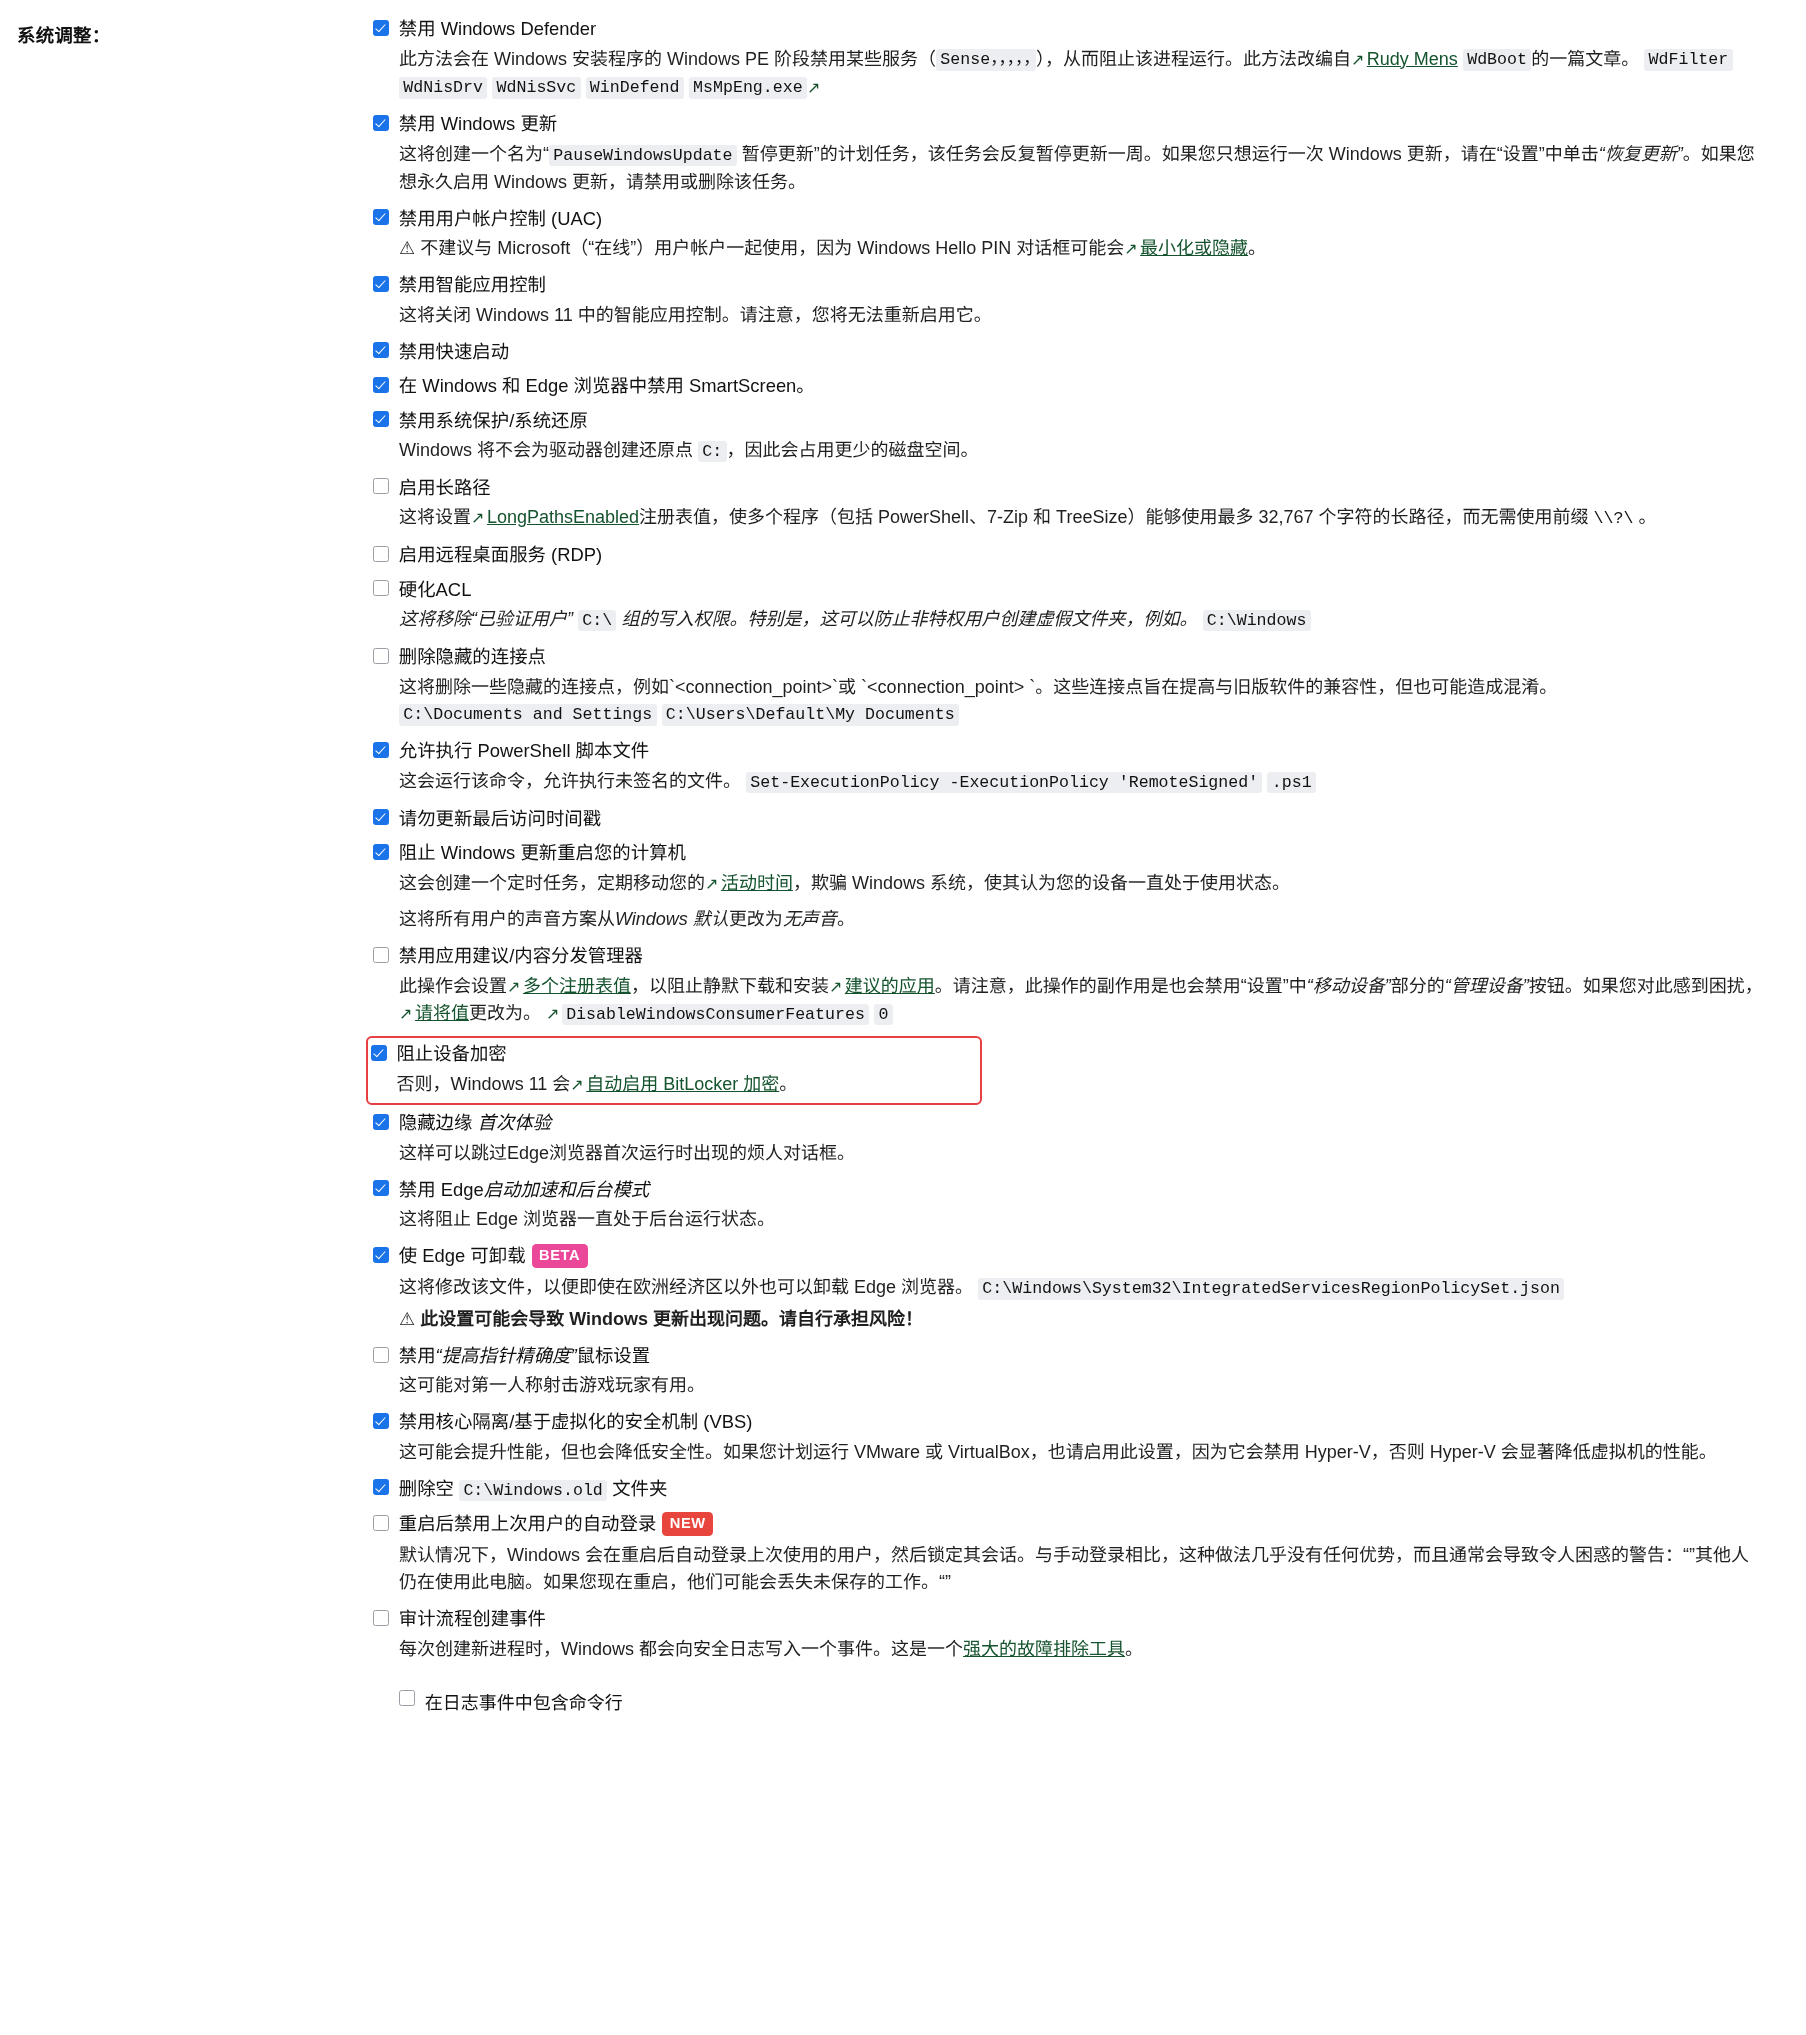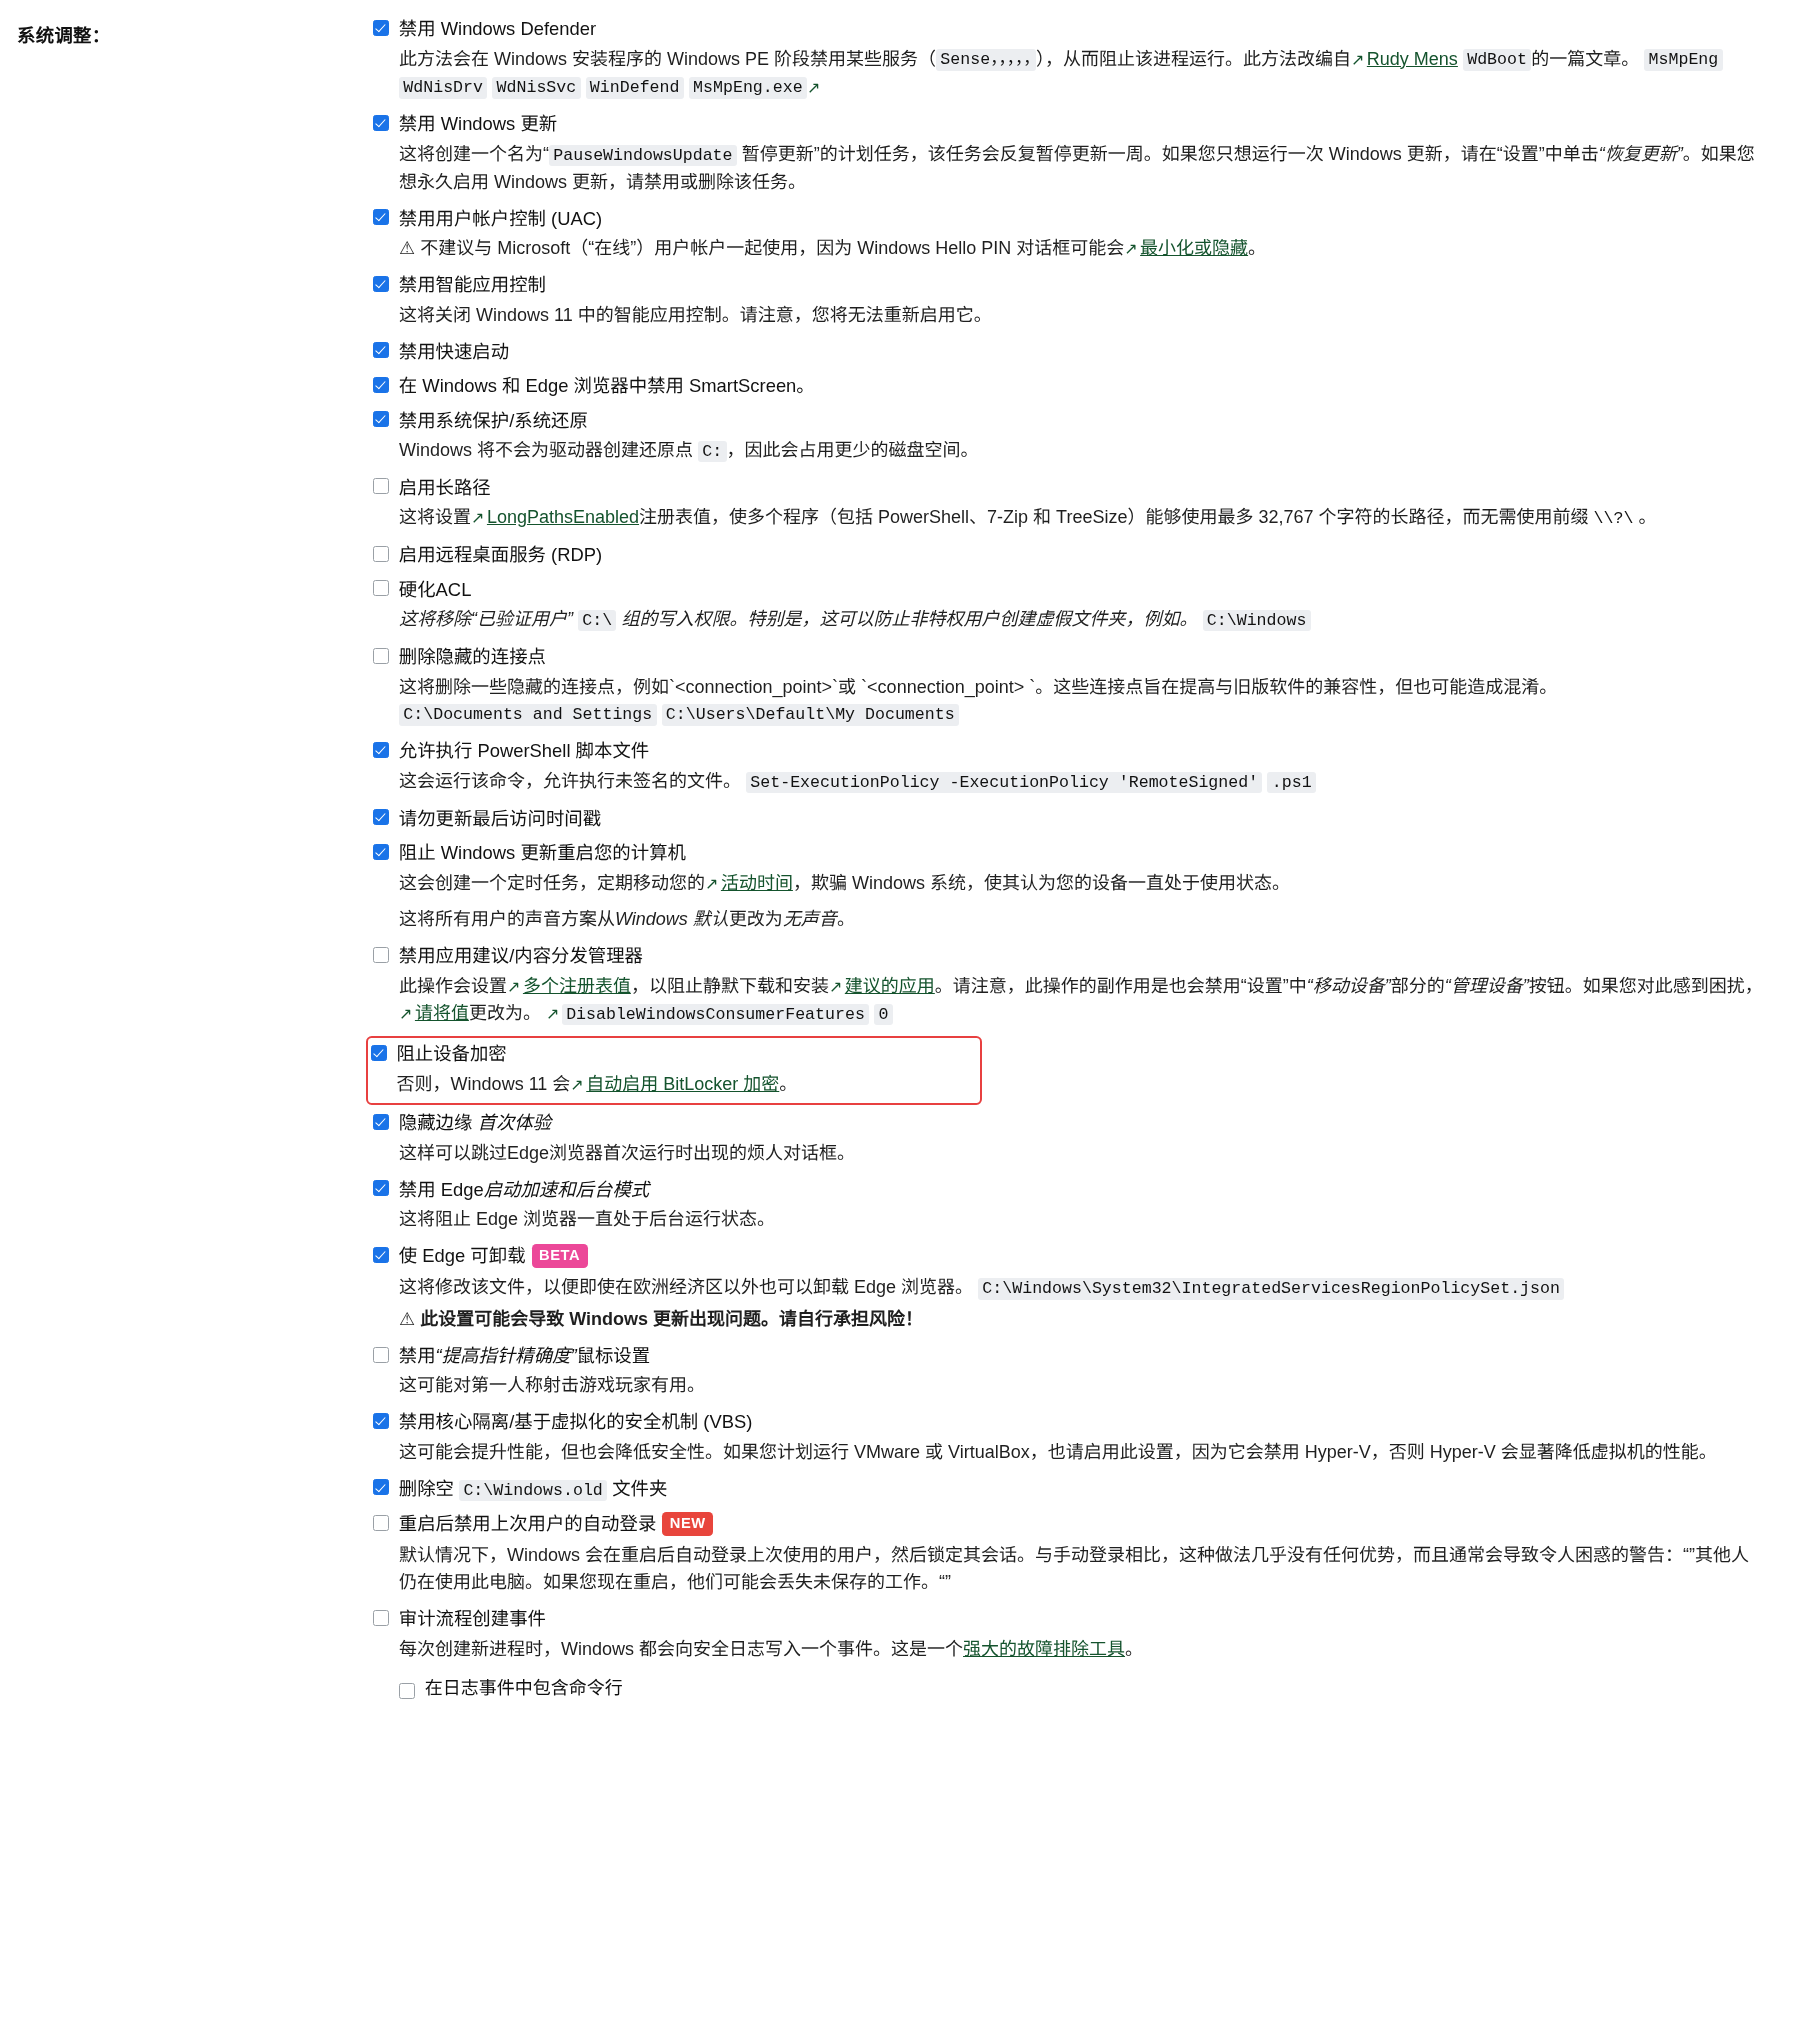--- a/index.html
+++ b/index.html
@@ -126,23 +126,23 @@
     border-radius: 4.3px;
     padding: 2.5px 7.4px 3.1px;
     margin-left: 6.1px;
     position: relative;
     top: -1.2px;
   }
   .badge.beta { background: #ec4899; }
   .badge.new  { background: #e8453c; }
   .sub-opt {
     display: flex;
-    align-items: flex-end;
+    align-items: flex-start;
     gap: 9.8px;
-    margin-top: 10px;
+    margin-top: 25px;
     margin-left: 26px;
   }
   .sub-opt .cb { margin-top: 2.5px; }
   .sub-lbl { font-size: 18px; color: #111; }
 </style>
 </head>
 <body>
 
 <div class="page">
 
@@ -150,21 +150,21 @@
 
   <div class="options">
 
     <div class="opt">
       <div class="row">
         <span class="cb checked"></span>
         <span class="lbl">禁用 Windows Defender</span>
       </div>
       <div class="desc">
         <span>此方法会在 Windows 安装程序的 Windows PE 阶段禁用某些服务（</span><code>Sense，，，，，</code><span>），从而阻止该进程运行。此方法改编自</span><a class="link ext">Rudy Mens</a><span> </span><code>WdBoot</code><span>的一篇文章。</span>
-        <code>MsMpEng</code>
+        <code>WdFilter</code>
         <code>WdNisDrv</code>
         <code>WdNisSvc</code>
         <code>WinDefend</code>
         <code>MsMpEng.exe</code><a class="link ext"></a>
       </div>
     </div>
 
     <div class="opt">
       <div class="row">
         <span class="cb checked"></span>

